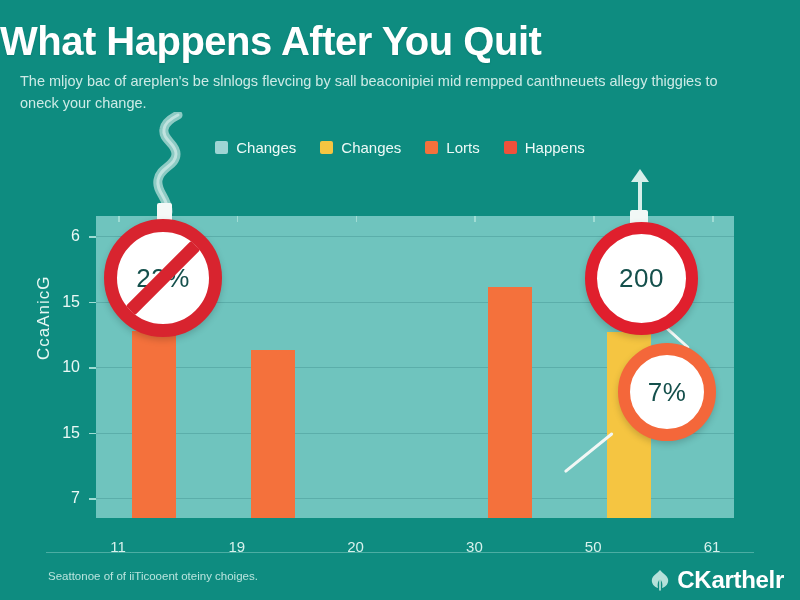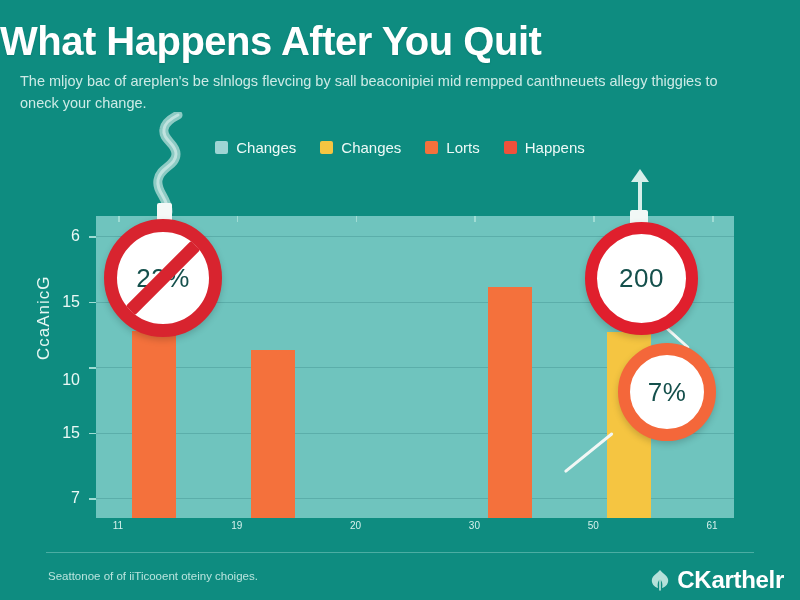--- a/index.html
+++ b/index.html
@@ -105,23 +105,23 @@
   .ytick-label {
     position: absolute;
     right: 104%;
     transform: translateY(-50%);
     font-size: 16px;
     color: #eaf8f5;
     white-space: nowrap;
   }
   .xtick-label {
     position: absolute;
-    top: 304px;
+    top: 322px;
     transform: translateX(-50%);
-    font-size: 10px;
+    font-size: 15px;
     color: #d7f1ec;
     white-space: nowrap;
   }
   .xtick-mark {
     position: absolute;
     top: 0;
     width: 1.5px;
     height: 6px;
     background: #9fdcd4;
   }
@@ -251,21 +251,21 @@
         <div class="gridline" style="top: 151px;"></div>
         <div class="gridline" style="top: 216.5px;"></div>
         <div class="gridline" style="top: 282px;"></div>
       </div>
     <div id="yticks">
         <div class="tick-mark" style="top: 20px;"></div>
         <div class="ytick-label" style="top: 20px; right: 654px;">6</div>
         <div class="tick-mark" style="top: 85.5px;"></div>
         <div class="ytick-label" style="top: 85.5px; right: 654px;">15</div>
         <div class="tick-mark" style="top: 151px;"></div>
-        <div class="ytick-label" style="top: 164px; right: 654px;">10</div>
+        <div class="ytick-label" style="top: 151px; right: 654px;">10</div>
         <div class="tick-mark" style="top: 216.5px;"></div>
         <div class="ytick-label" style="top: 216.5px; right: 654px;">15</div>
         <div class="tick-mark" style="top: 282px;"></div>
         <div class="ytick-label" style="top: 282px; right: 654px;">7</div>
       </div>
     <div id="bars">
         <div class="bar" style="left: 36px; width: 44px; height: 187.24px; background: rgb(244, 113, 60);"></div>
         <div class="bar" style="left: 154.8px; width: 44px; height: 167.61px; background: rgb(244, 113, 60);"></div>
         <div class="bar" style="left: 392.4px; width: 44px; height: 231.03px; background: rgb(244, 113, 60);"></div>
         <div class="bar" style="left: 511.2px; width: 44px; height: 185.73px; background: rgb(245, 197, 65);"></div>

